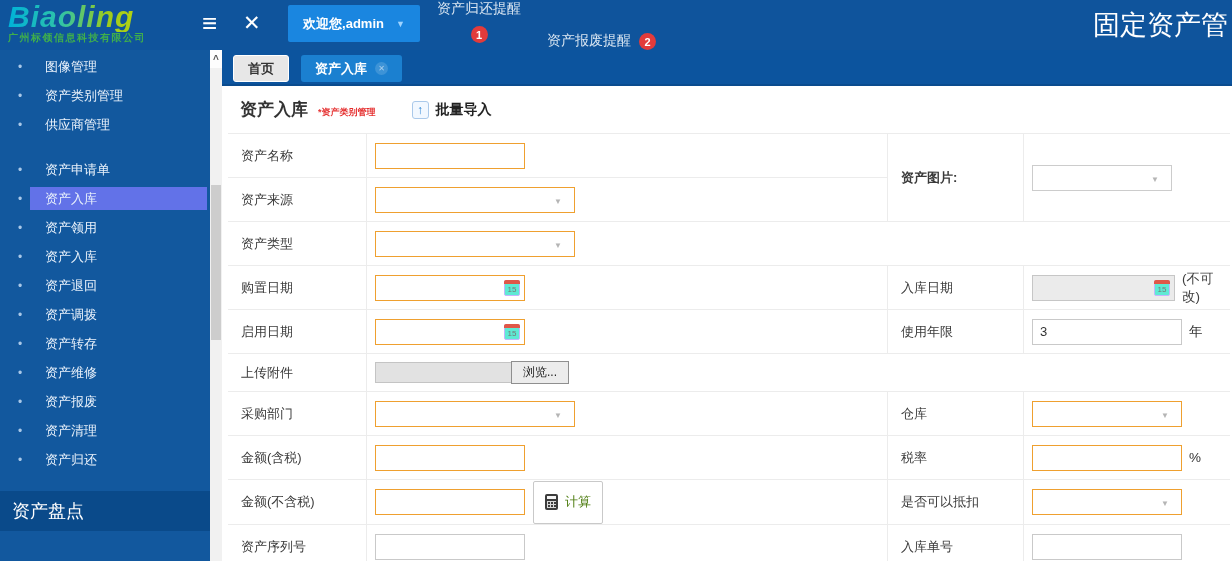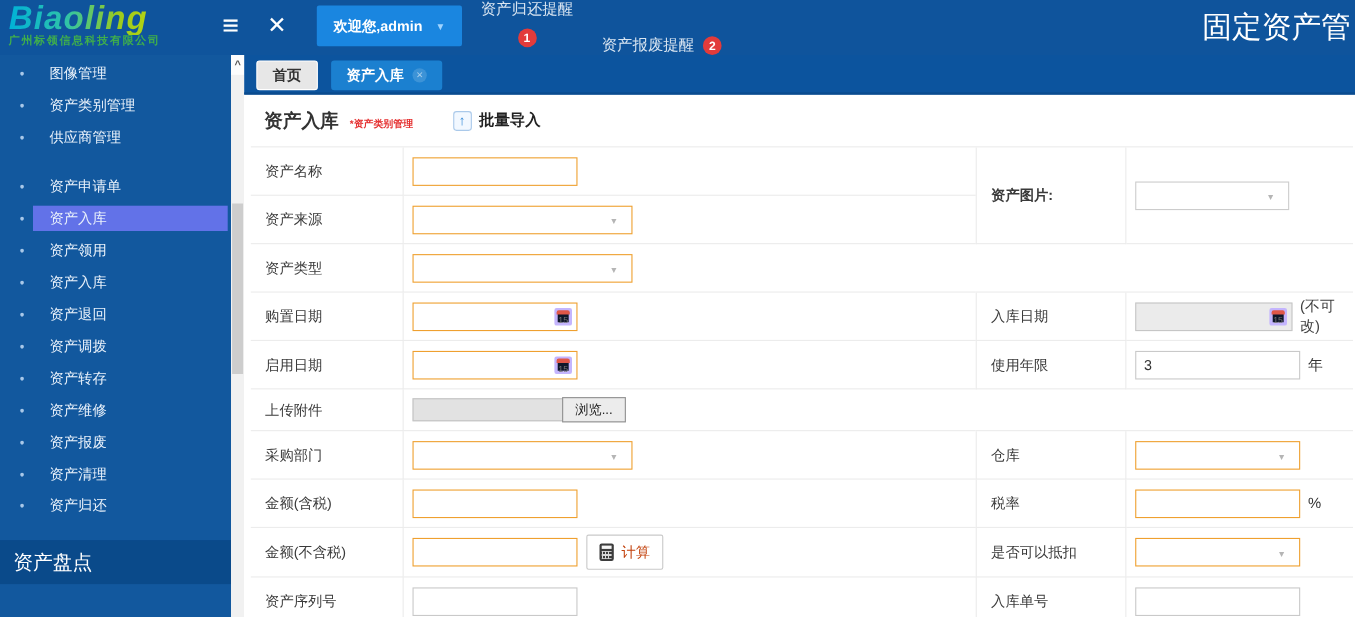--- a/index.html
+++ b/index.html
@@ -81,34 +81,34 @@
   input.txt { width:150px; height:26px; border:1px solid #efa02f; outline:none; padding:0 7px;
               font-size:13px; color:#333; background:#fff; }
   input.txt-gray { border-color:#c9c9c9; }
   .dd { position:relative; width:200px; height:26px; border:1px solid #efa02f; background:#fff; cursor:pointer; }
   .dd .caret { position:absolute; right:12px; top:9px; font-size:8px; color:#b5b5b5; }
   .dd-w150 { width:150px; }
   .dd-gray { border-color:#ccc; width:140px; }
   .date-wrap { position:relative; width:150px; height:26px; border:1px solid #efa02f; background:#fff; }
   .date-wrap .cal { position:absolute; right:4px; top:4px; }
   .date-disabled { background:#ebebeb; border-color:#c6c6c6; width:147px; }
-  .cal { width:16px; height:16px; border:3px solid #c4b5fd; background:#0f172a; border-radius:2px;
+  .cal { width:16px; height:16px; border:1px solid #c4b5fd; background:#5eead4; border-radius:2px;
          position:relative; cursor:pointer; }
   .cal::before { content:""; position:absolute; top:-1px; left:-1px; right:-1px; height:4px;
                  background:#e05748; border-radius:2px 2px 0 0; }
   .cal .day { position:absolute; left:0; right:0; top:4px; text-align:center;
               font-size:8px; line-height:10px; color:#777; }
   .note { margin-left:7px; font-size:13.5px; color:#404040; }
   .unit { margin-left:7px; font-size:13.5px; color:#333; }
 
   .file-track { width:137px; height:21px; background:#e2e2e2; border:1px solid #c4c4c4; }
   .browse { height:23px; padding:0 11px; margin-left:-1px; background:#ececec; border:1px solid #8f8f8f;
             font-size:12px; color:#222; display:flex; align-items:center; cursor:pointer; }
-  .calc-btn { margin-left:8px; height:32px; padding:0 11px; border:1px solid #c9c9c9; background:#fff;
-              border-radius:2px; display:flex; align-items:center; gap:7px; font-size:13px; color:#c2410c; cursor:pointer; }
+  .calc-btn { margin-left:8px; height:43px; padding:0 11px; border:1px solid #c9c9c9; background:#fff;
+              border-radius:2px; display:flex; align-items:center; gap:7px; font-size:13px; color:#4d7c0f; cursor:pointer; }
   .calc-ico { width:13px; height:16px; background:#3c3c3c; border-radius:2px; position:relative; }
   .calc-ico::before { content:""; position:absolute; top:2px; left:2px; right:2px; height:3px; background:#f5f5f5; }
   .calc-ico::after { content:""; position:absolute; left:2px; right:2px; top:7px; bottom:2px; opacity:.85;
       background:repeating-linear-gradient(0deg,#f5f5f5 0 1px,transparent 1px 3px),
                  repeating-linear-gradient(90deg,#f5f5f5 0 1px,transparent 1px 3px); }
 </style>
 </head>
 <body>
 
 <div class="app">

